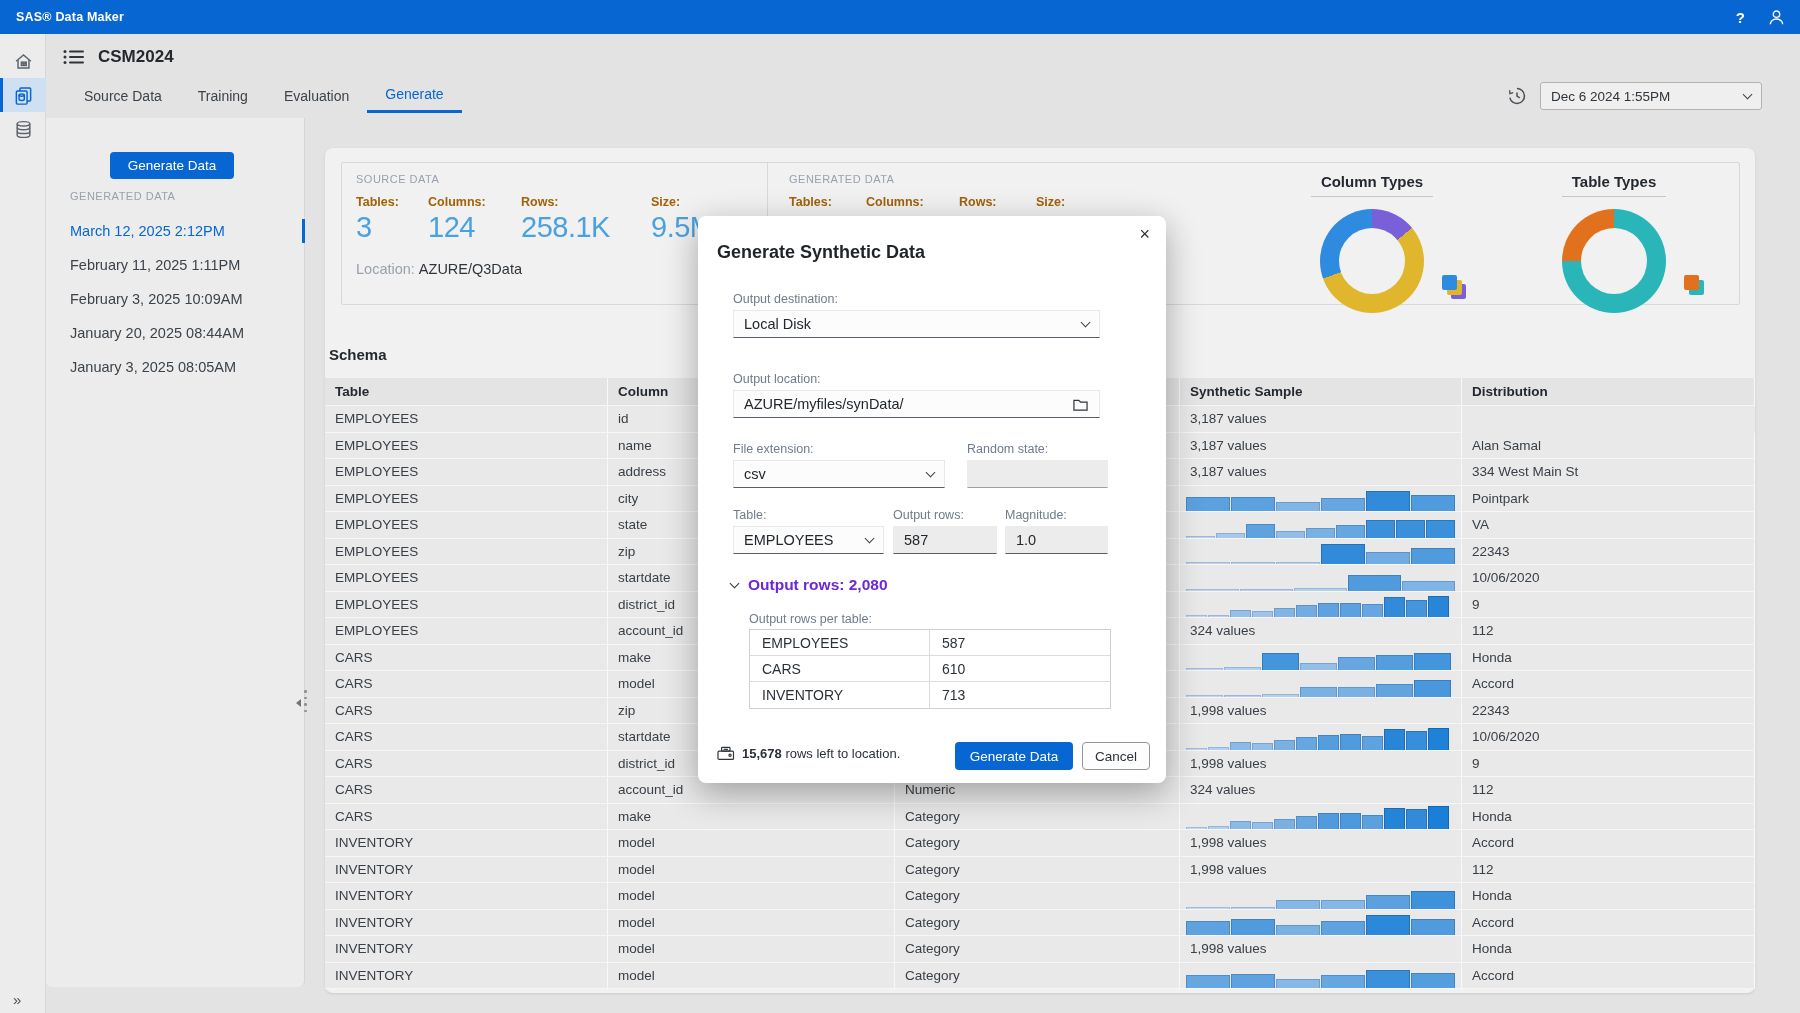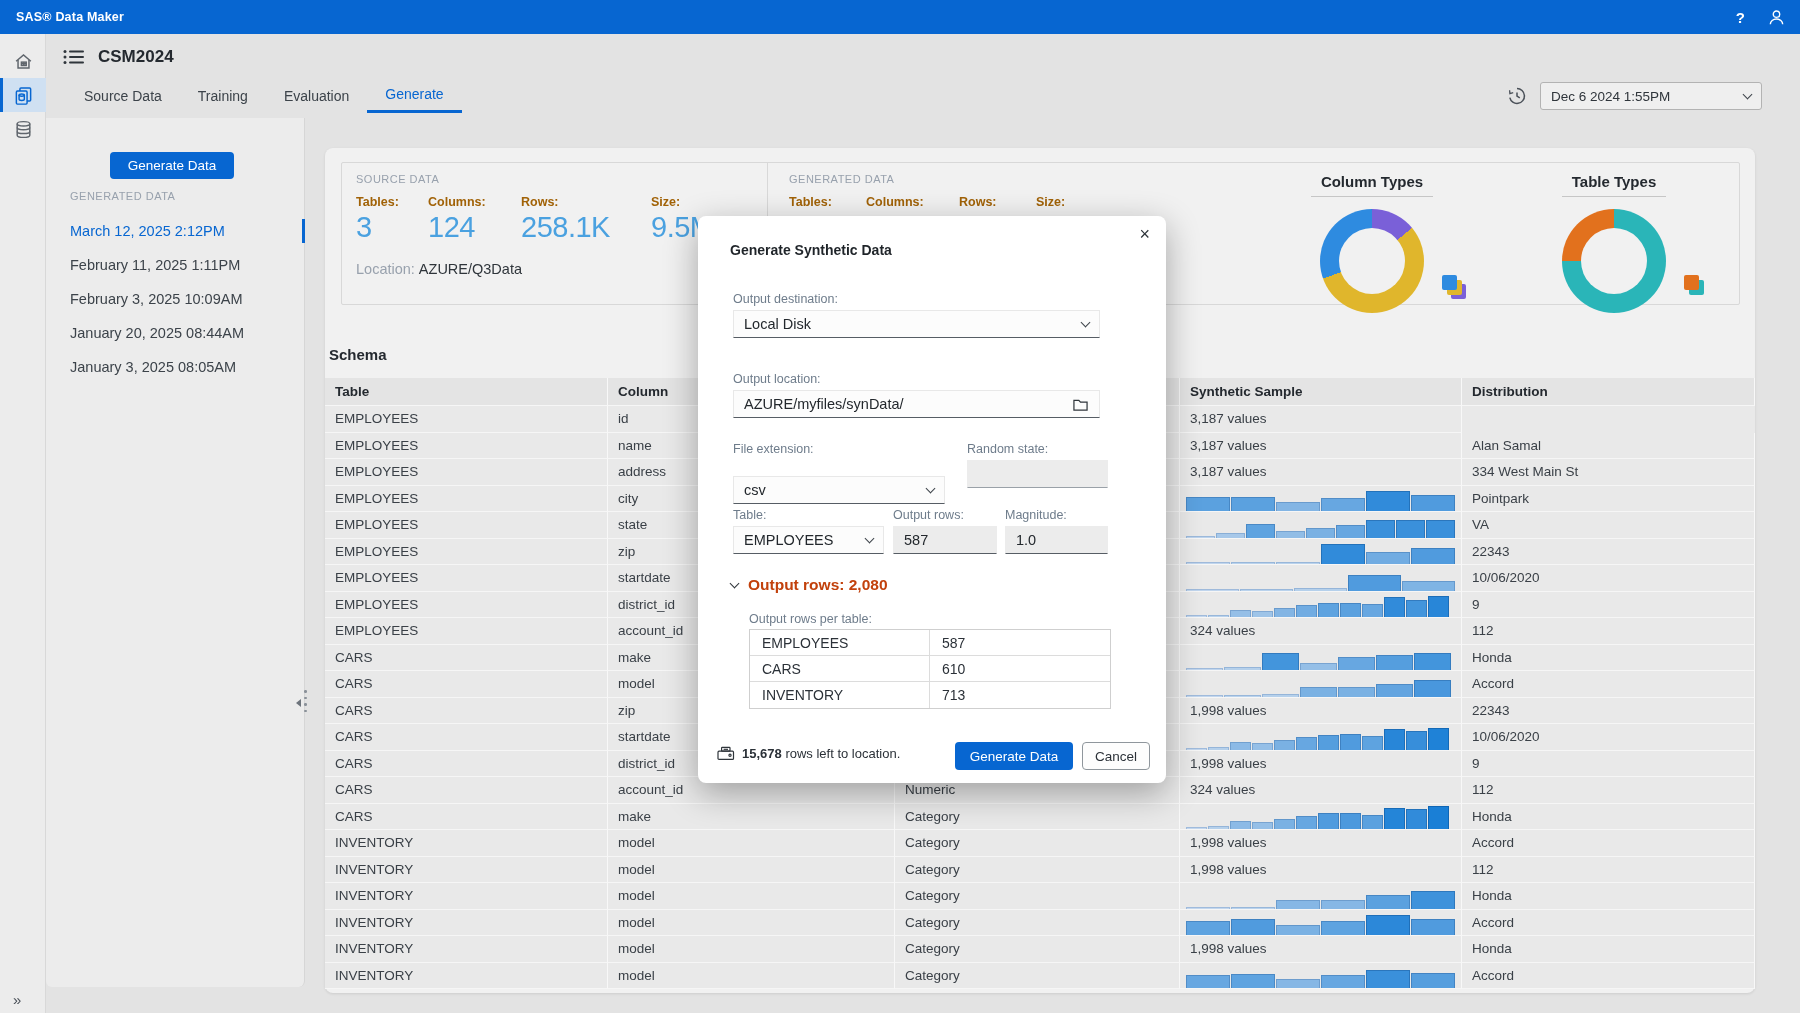--- a/index.html
+++ b/index.html
@@ -84,29 +84,29 @@
   .trow.thead .td { font-weight:bold; color:#24292f; }
   .td { padding:0 0 0 10px; font-size:13.5px; color:#3a4047; display:flex; align-items:center;
     border-right:1px solid #f8f8f8; border-bottom:1px solid #f6f6f6; overflow:hidden; white-space:nowrap; }
   .hist { display:flex; align-items:flex-end; gap:1px; height:100%; margin-left:-4px; }
   .hist .bar { display:block; border:1px solid; border-bottom:none; }
 
   
   .modal { position:absolute; left:698px; top:216px; width:468px; height:567px; background:#fff; border-radius:8px;
     box-shadow:0 10px 34px rgba(0,0,0,.32); z-index:10; }
   .modal-close { position:absolute; right:16px; top:8px; font-size:18px; color:#2f353b; cursor:pointer; }
-  .modal-title { position:absolute; left:32px; top:26px; font-size:14px; font-weight:bold; color:#1f2429; }
+  .modal-title { position:absolute; left:19px; top:26px; font-size:18px; font-weight:bold; color:#1f2429; }
   .f-label { position:absolute; font-size:12.5px; color:#6e7c8b; }
   .ctl { position:absolute; height:28px; display:flex; align-items:center; padding:0 10px; font-size:14.5px; color:#23282d;
     background:#fcfcfc; border:1px solid #e8e8e8; border-bottom:1.5px solid #565d64; cursor:pointer; }
   .ctl.input { background:#ececec; border-color:#ececec; border-bottom:1.5px solid #565d64; cursor:text; }
   .ctl.input.empty { border-bottom-color:#9aa1a8; }
   .toggle-row { position:absolute; left:33px; top:360px; display:flex; align-items:center; gap:10px; cursor:pointer; }
   .toggle-row .chev { margin:0 0 3px 0; border-color:#2f353b; }
-  .toggle-label { font-size:15.5px; font-weight:600; color:#c2410c; }
+  .toggle-label { font-size:15.5px; font-weight:600; color:#6d28d9; }
   .pt-label { position:absolute; left:51px; top:396px; font-size:12.5px; color:#6e7c8b; }
   .pt-table { position:absolute; left:51px; top:413px; width:362px; background:#fff; border:1px solid #cfcfcf; }
   .ptrow { display:grid; grid-template-columns:180px 1fr; height:26px; border-bottom:1px solid #dcdcdc; }
   .ptrow:last-child { border-bottom:none; }
   .ptcell { display:flex; align-items:center; padding-left:12px; font-size:14px; color:#2b3138; border-right:1px solid #dcdcdc; }
   .ptcell.val { border-right:none; }
   .modal-footer-note { position:absolute; left:19px; top:530px; display:flex; align-items:center; gap:7px;
     font-size:13px; color:#2b3138; }
   .modal-footer-note b { font-weight:bold;text-align:center; }
   .btn-primary { position:absolute; left:257px; top:526px; width:118px; height:28px; background:#0766d1; color:#fff;
@@ -601,21 +601,21 @@
   <div class="ctl" style="left:35px; top:174px; width:367px">
     <span>AZURE/myfiles/synData/</span>
     <span style="margin-left:auto">
       <svg width="17" height="15" viewBox="0 0 18 16" fill="none" stroke="#2f353b" stroke-width="1.3">
         <path d="M2 3.5 h5.2 l1.8 2 H16 v8.5 H2 z"></path>
       </svg>
     </span>
   </div>
 
   <div class="f-label" style="left:35px; top:226px">File extension:</div>
-  <div class="ctl" style="left:35px; top:260px; width:212px">
+  <div class="ctl" style="left:35px; top:244px; width:212px">
     <span>csv</span>
     <span class="chev"></span>
   </div>
   <div class="f-label" style="left:269px; top:226px">Random state:</div>
   <div class="ctl input empty" style="left:269px; top:244px; width:141px">
     <span></span>
   </div>
 
   <div class="f-label" style="left:35px; top:292px">Table:</div>
   <div class="ctl" style="left:35px; top:310px; width:151px">

